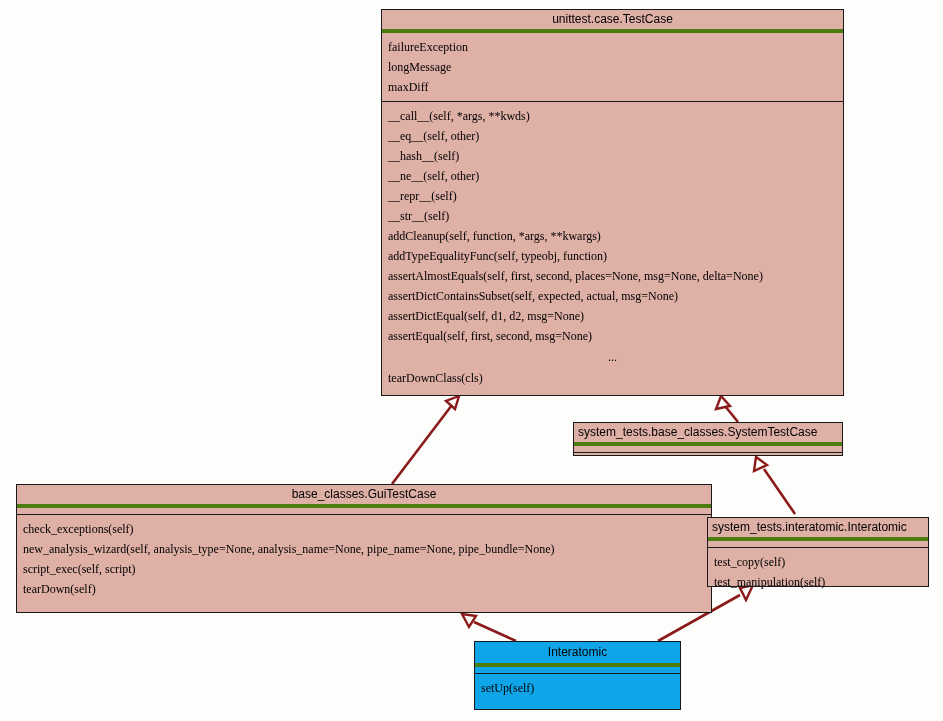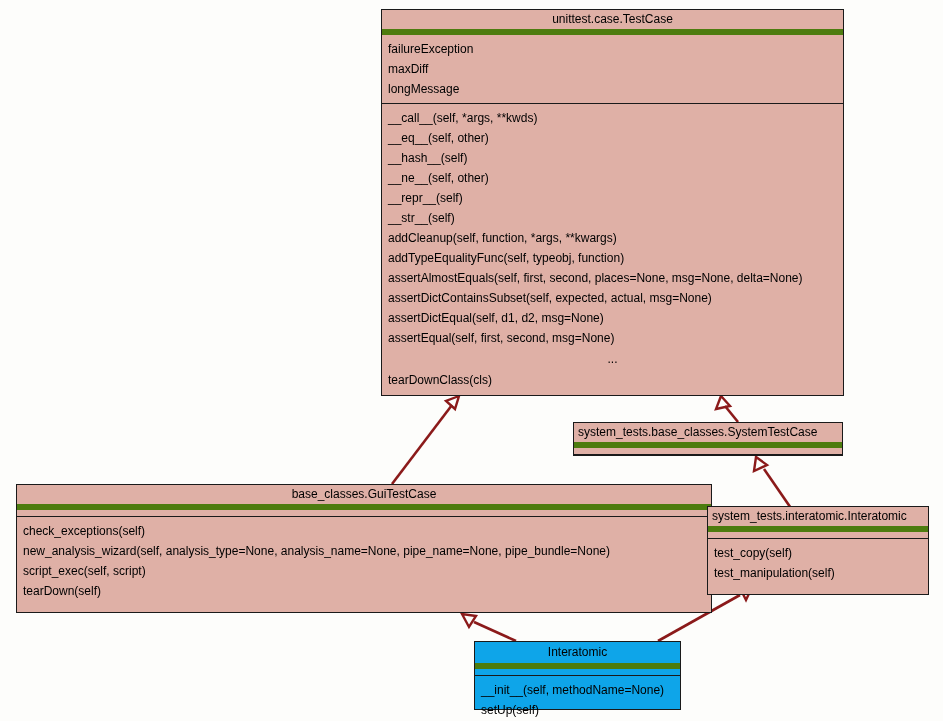--- a/index.html
+++ b/index.html
@@ -33,27 +33,28 @@
     box-sizing: border-box;
     background: #dfb0a6;
     color: #000;
   }
   .uml-box.light { background: #0ea5e9; }
   .box-title {
     text-align: center;
     font-size: 12px;
     line-height: 13px;
     padding: 4px 4px 4px 4px;
-    border-bottom: 6px solid #4d7c0f;
+    border-bottom: 4px solid #4d7c0f;
     white-space: nowrap;
     overflow: hidden;
   }
   .compartment {
     border-bottom: 1px solid #1a1a1a;
     padding: 4px 0 4px 0;
+    font-family: Liberation Serif, serif;
   }
   .compartment:last-child { border-bottom: none; }
   .compartment.empty {
     padding: 0;
     height: 6px;
   }
   .member {
     font-size: 12px;
     line-height: 20px;
     padding: 0 6px;
@@ -62,21 +63,21 @@
   }
   .member.ellipsis {
     text-align: center;
     line-height: 22px;
   }
 
   
   #box-testcase       { left: 381px;  top: 9px;   width: 463px; height: 387px; }
   #box-systemtestcase { left: 573px;  top: 422px; width: 270px; height: 34px;  }
   #box-guitestcase    { left: 16px;   top: 484px; width: 696px; height: 129px; }
-  #box-st-interatomic { left: 707px;  top: 506px; width: 222px; height: 89px;  }
+  #box-st-interatomic { left: 707px;  top: 517px; width: 222px; height: 70px;  }
   #box-interatomic    { left: 474px;  top: 641px; width: 207px; height: 69px;  }
 
   #box-testcase .box-title,
   #box-systemtestcase .box-title,
   #box-guitestcase .box-title,
   #box-st-interatomic .box-title { padding-top: 3px; padding-bottom: 3px; }
   #box-systemtestcase .box-title { text-align: left; padding-left: 4px; }
   #box-st-interatomic .box-title { text-align: left; padding-left: 4px; }
 </style>
 </head>
@@ -109,22 +110,22 @@
     <g>
       <line x1="658" y1="641" x2="740" y2="595" stroke="#8b1a1a" stroke-width="2.6"></line>
       <polygon points="753,585 740,588 746,600" fill="none" stroke="#8b1a1a" stroke-width="2.4" stroke-linejoin="miter"></polygon>
     </g>
   </svg>
 
   <div class="uml-box" id="box-testcase">
     <div class="box-title">unittest.case.TestCase</div>
     <div class="compartment">
       <div class="member">failureException</div>
+      <div class="member">longMessage</div>
       <div class="member">maxDiff</div>
-      <div class="member">longMessage</div>
     </div>
     <div class="compartment">
       <div class="member">__call__(self, *args, **kwds)</div>
       <div class="member">__eq__(self, other)</div>
       <div class="member">__hash__(self)</div>
       <div class="member">__ne__(self, other)</div>
       <div class="member">__repr__(self)</div>
       <div class="member">__str__(self)</div>
       <div class="member">addCleanup(self, function, *args, **kwargs)</div>
       <div class="member">addTypeEqualityFunc(self, typeobj, function)</div>
@@ -160,18 +161,17 @@
     <div class="compartment">
       <div class="member">test_copy(self)</div>
       <div class="member">test_manipulation(self)</div>
     </div>
   </div>
 
   <div class="uml-box light" id="box-interatomic">
     <div class="box-title">Interatomic</div>
     <div class="compartment empty"></div>
     <div class="compartment">
-      <div class="member">__init__(self, methodName=None)</div>
       <div class="member">setUp(self)</div>
     </div>
   </div>
 
 </div>
 
 </body></html>

